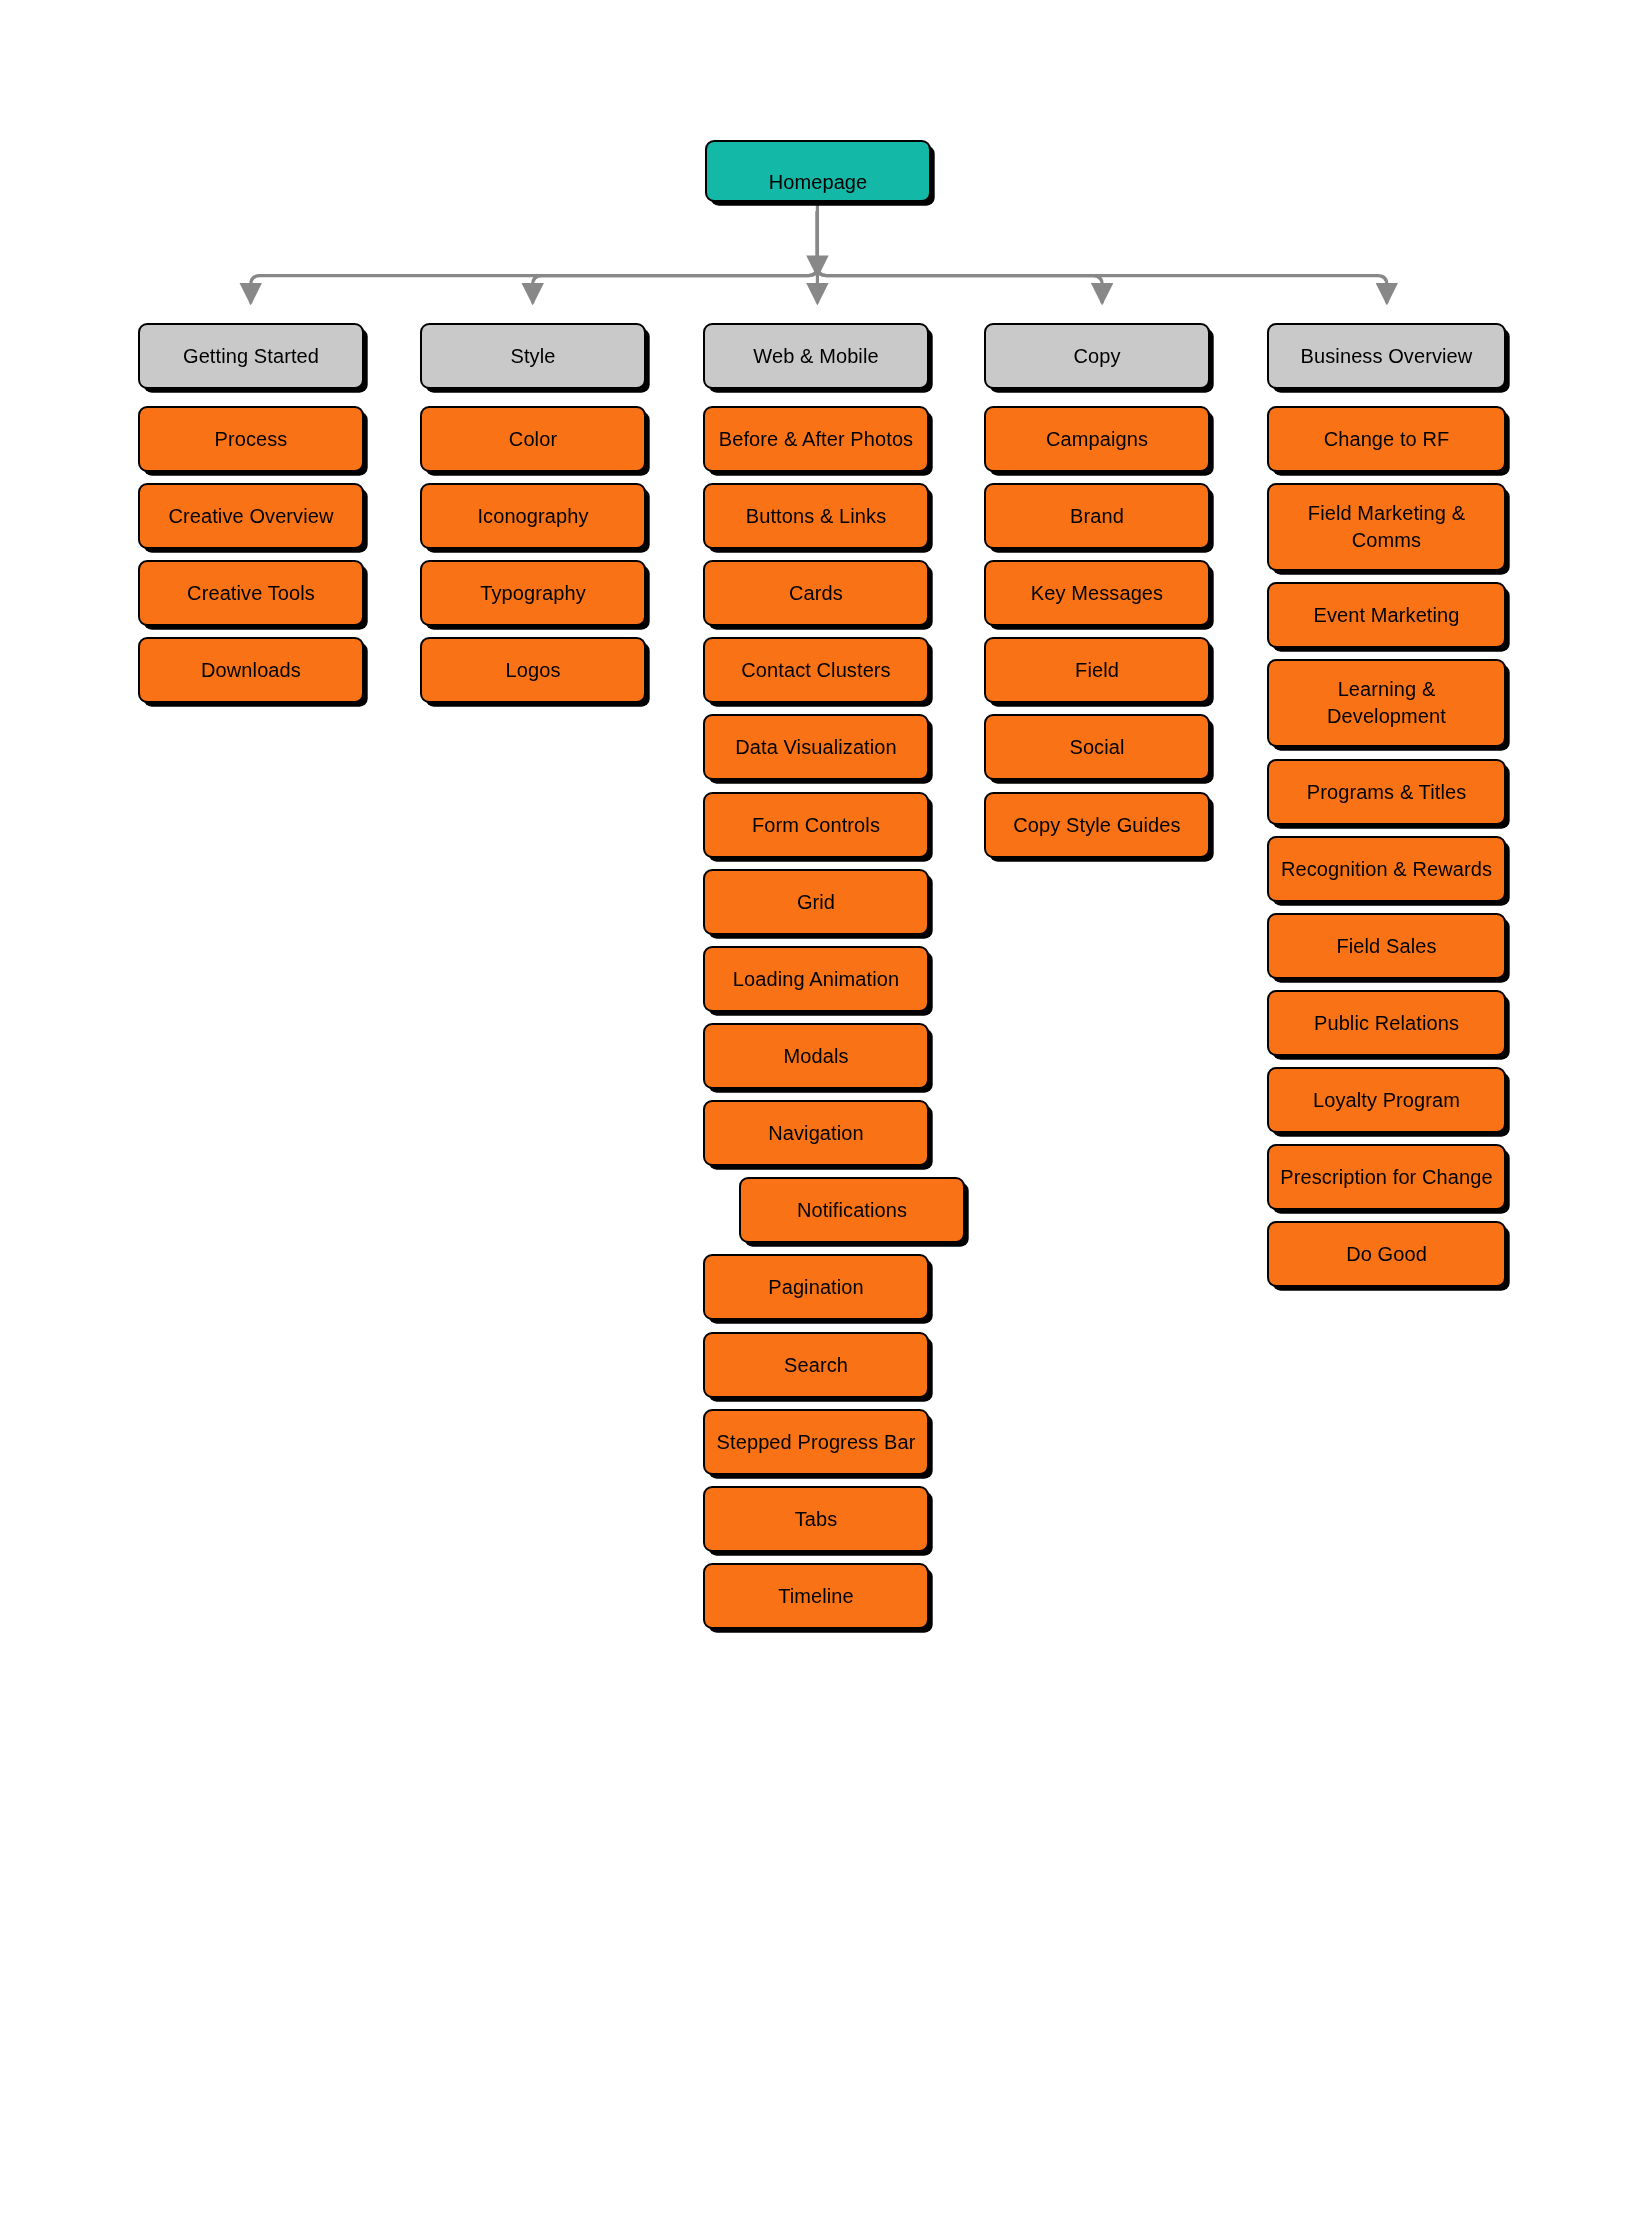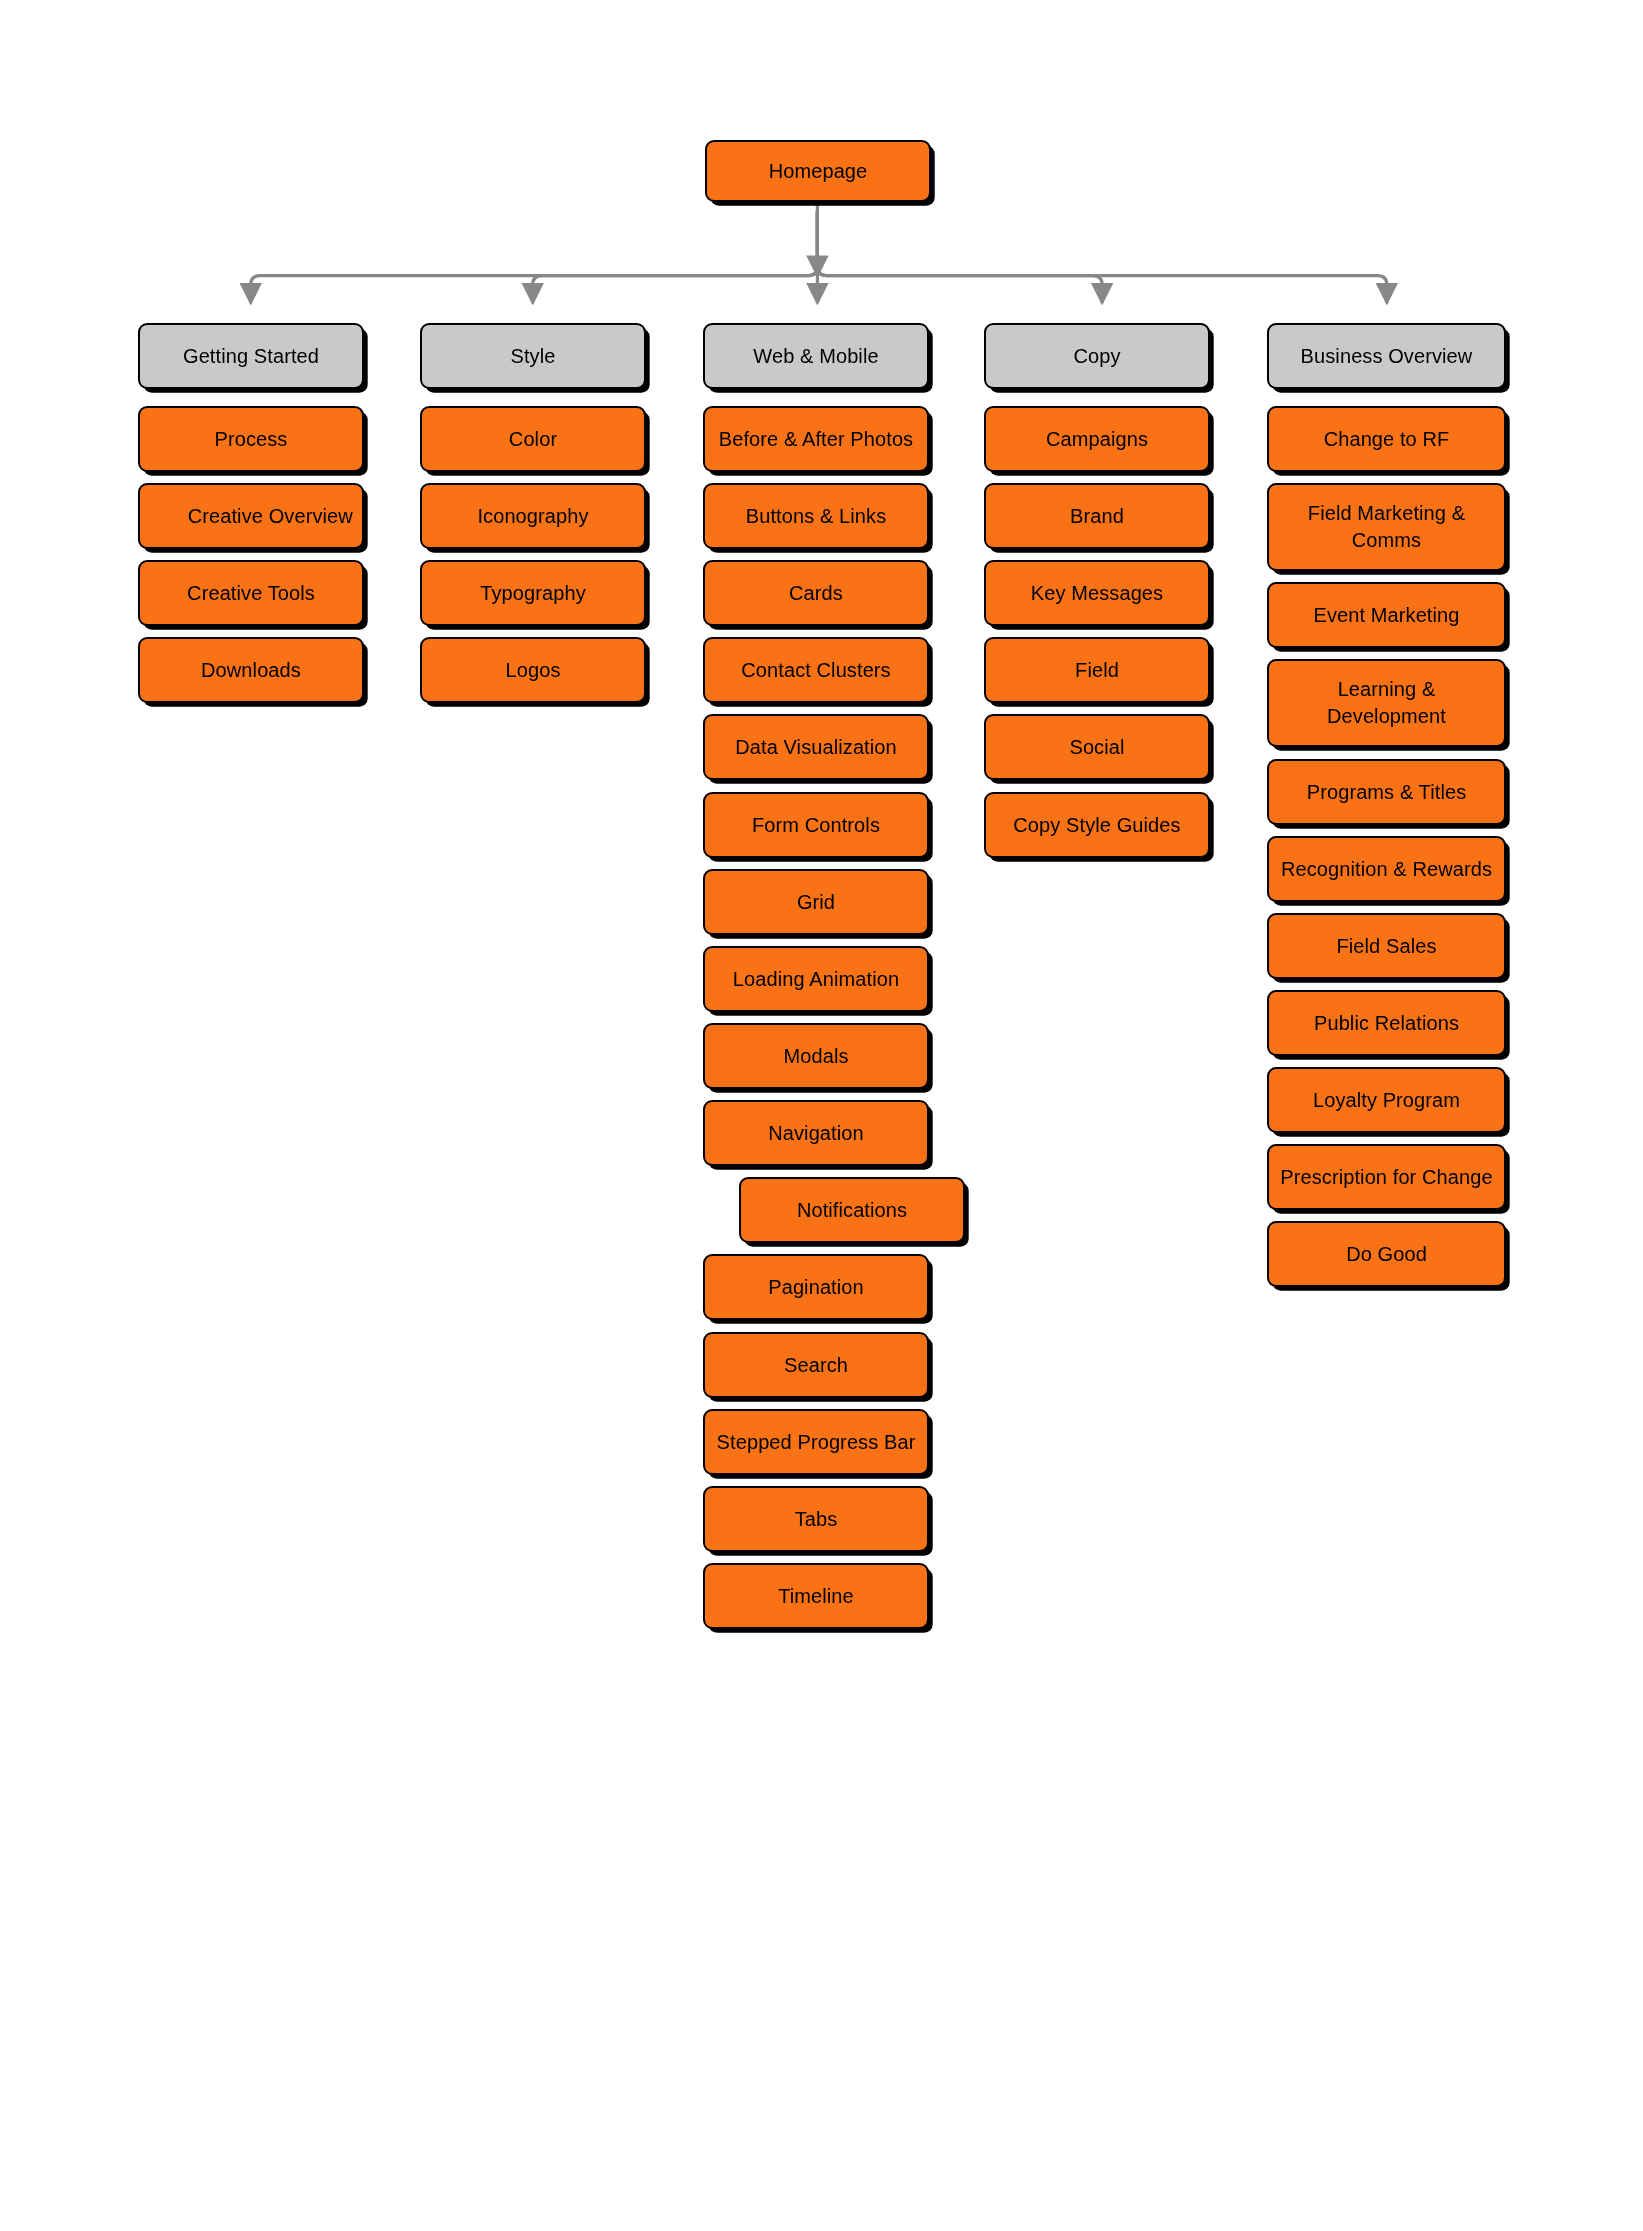--- a/index.html
+++ b/index.html
@@ -36,21 +36,22 @@
     border-radius: 9.2px;
     box-shadow: 4.6px 4.6px 0 -0.9px #000000;
     color: #000000;
     font-size: 20px;
     line-height: 27px;
     letter-spacing: 0.1px;
     padding: 3.7px 9.2px;
     font-family: "Liberation Sans", sans-serif;
   }
   .node.root {
-    background: #f97316;
+    background: #14b8a6;
+    align-items: flex-end;
   }
   .node.category {
     background: #c9c9c9;
   }
   .node.leaf {
     background: #f97316;
   }
   .node .label {
     display: block;
     width: 100%;
@@ -78,21 +79,21 @@
   </svg>
 <div class="node root" style="left: 705px; top: 140px; width: 226px; height: 62px;">
       <span class="label">Homepage</span>
     </div>
     <div class="node category" style="left: 138px; top: 323px; width: 226px; height: 66px;">
       <span class="label">Getting Started</span>
     </div>
     <div class="node leaf" style="left: 138px; top: 406px; width: 226px; height: 66px;">
       <span class="label">Process</span>
     </div>
-    <div class="node leaf" style="left: 138px; top: 483px; width: 226px; height: 66px; text-align: right;">
+    <div class="node leaf" style="left: 138px; top: 483px; width: 226px; height: 66px;">
       <span class="label">Creative Overview</span>
     </div>
     <div class="node leaf" style="left: 138px; top: 560px; width: 226px; height: 66px;">
       <span class="label">Creative Tools</span>
     </div>
     <div class="node leaf" style="left: 138px; top: 637px; width: 226px; height: 66px;">
       <span class="label">Downloads</span>
     </div>
     <div class="node category" style="left: 420px; top: 323px; width: 226px; height: 66px;">
       <span class="label">Style</span>

